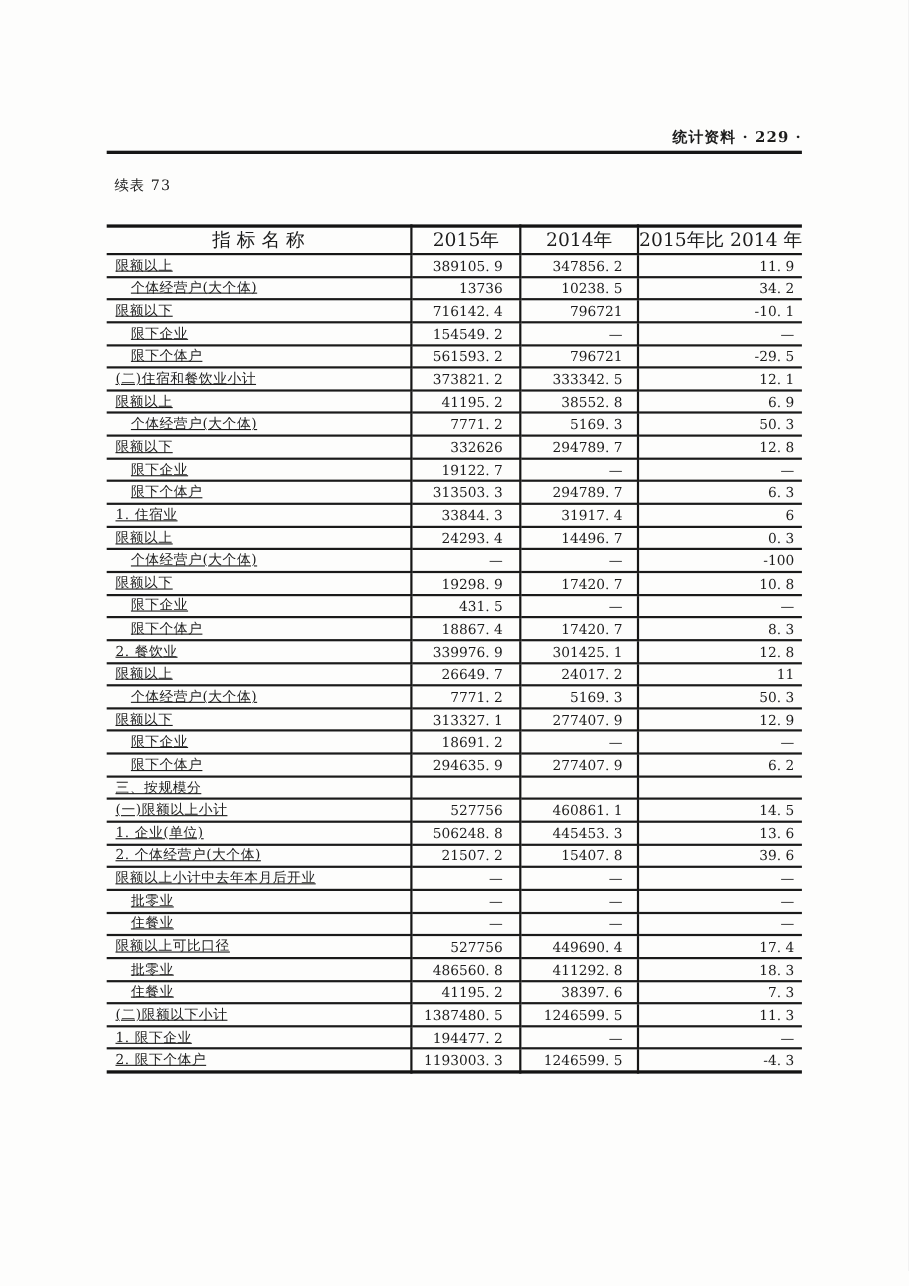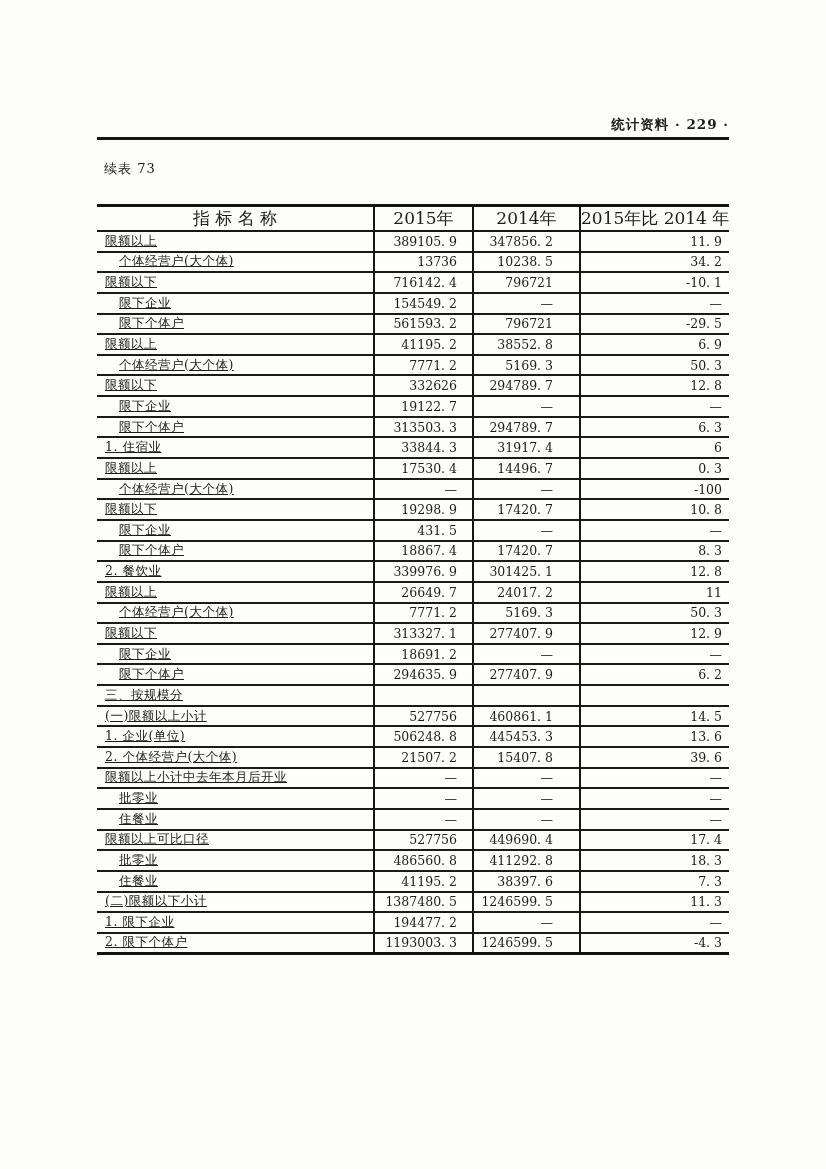--- a/index.html
+++ b/index.html
@@ -63,21 +63,21 @@
     overflow: hidden;
   }
   table.stats th:nth-child(1), table.stats td:nth-child(1),
   table.stats th:nth-child(2), table.stats td:nth-child(2),
   table.stats th:nth-child(3), table.stats td:nth-child(3) {
     border-right: 2.5px solid #161616;
   }
   td.c-label { text-align: left; padding-left: 8px; letter-spacing: 0.5px; text-decoration: underline; }
   td.c-label.indent-1 { padding-left: 22px; }
   td.c-2015 { text-align: right; padding-right: 15px; }
-  td.c-2014 { text-align: right; padding-right: 26px; margin-left: 16px; }
+  td.c-2014 { text-align: right; padding-right: 13px; margin-left: 16px; }
   td.c-pct  { text-align: right; padding-right: 7px; }
 </style>
 </head>
 <body>
 
 <div class="page">
 
   <div class="page-header">统计资料 · 229 ·</div>
 
   <div class="header-rule"></div>
@@ -124,20 +124,26 @@
       <td class="c-2014">—</td>
       <td class="c-pct">—</td>
     </tr>
         <tr>
       <td class="c-label indent-1">限下个体户</td>
       <td class="c-2015">561593. 2</td>
       <td class="c-2014">796721</td>
       <td class="c-pct">-29. 5</td>
     </tr>
         <tr>
+      <td class="c-label">(二)住宿和餐饮业小计</td>
+      <td class="c-2015">373821. 2</td>
+      <td class="c-2014">333342. 5</td>
+      <td class="c-pct">12. 1</td>
+    </tr>
+        <tr>
       <td class="c-label">限额以上</td>
       <td class="c-2015">41195. 2</td>
       <td class="c-2014">38552. 8</td>
       <td class="c-pct">6. 9</td>
     </tr>
         <tr>
       <td class="c-label indent-1">个体经营户(大个体)</td>
       <td class="c-2015">7771. 2</td>
       <td class="c-2014">5169. 3</td>
       <td class="c-pct">50. 3</td>
@@ -161,21 +167,21 @@
       <td class="c-pct">6. 3</td>
     </tr>
         <tr>
       <td class="c-label">1. 住宿业</td>
       <td class="c-2015">33844. 3</td>
       <td class="c-2014">31917. 4</td>
       <td class="c-pct">6</td>
     </tr>
         <tr>
       <td class="c-label">限额以上</td>
-      <td class="c-2015">17530. 4</td>
+      <td class="c-2015">24293. 4</td>
       <td class="c-2014">14496. 7</td>
       <td class="c-pct">0. 3</td>
     </tr>
         <tr>
       <td class="c-label indent-1">个体经营户(大个体)</td>
       <td class="c-2015">—</td>
       <td class="c-2014">—</td>
       <td class="c-pct">-100</td>
     </tr>
         <tr>

